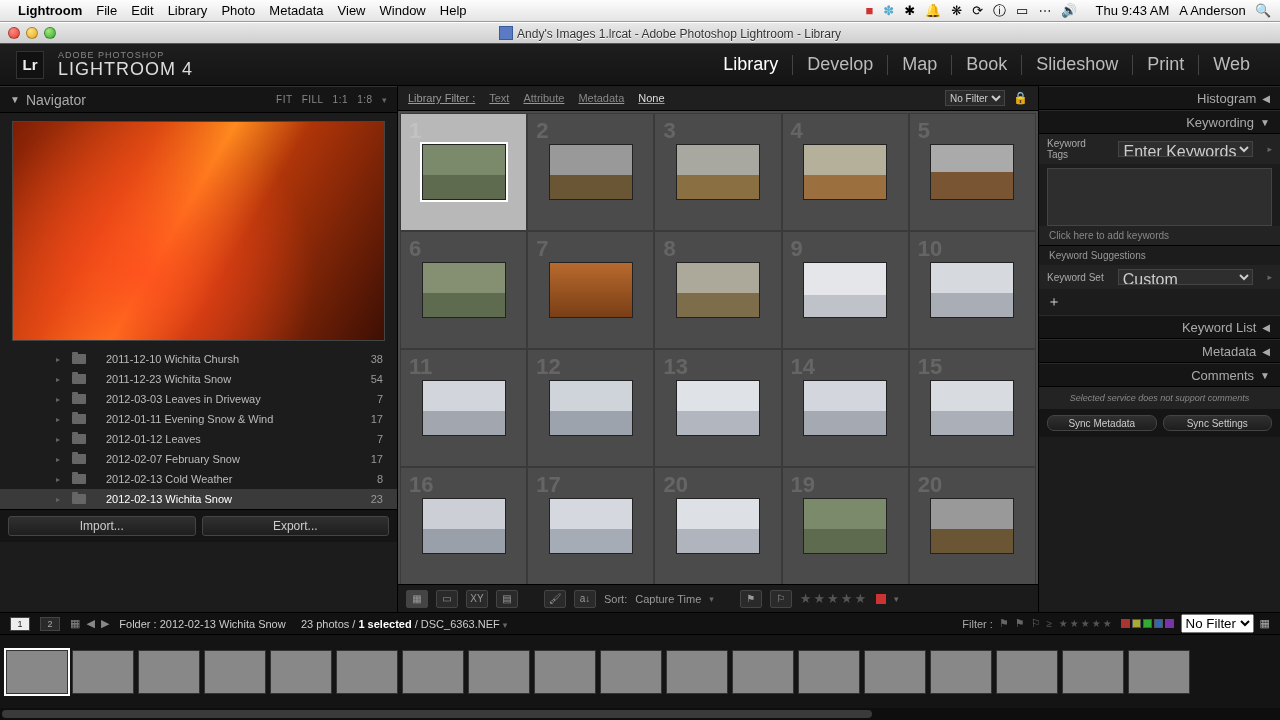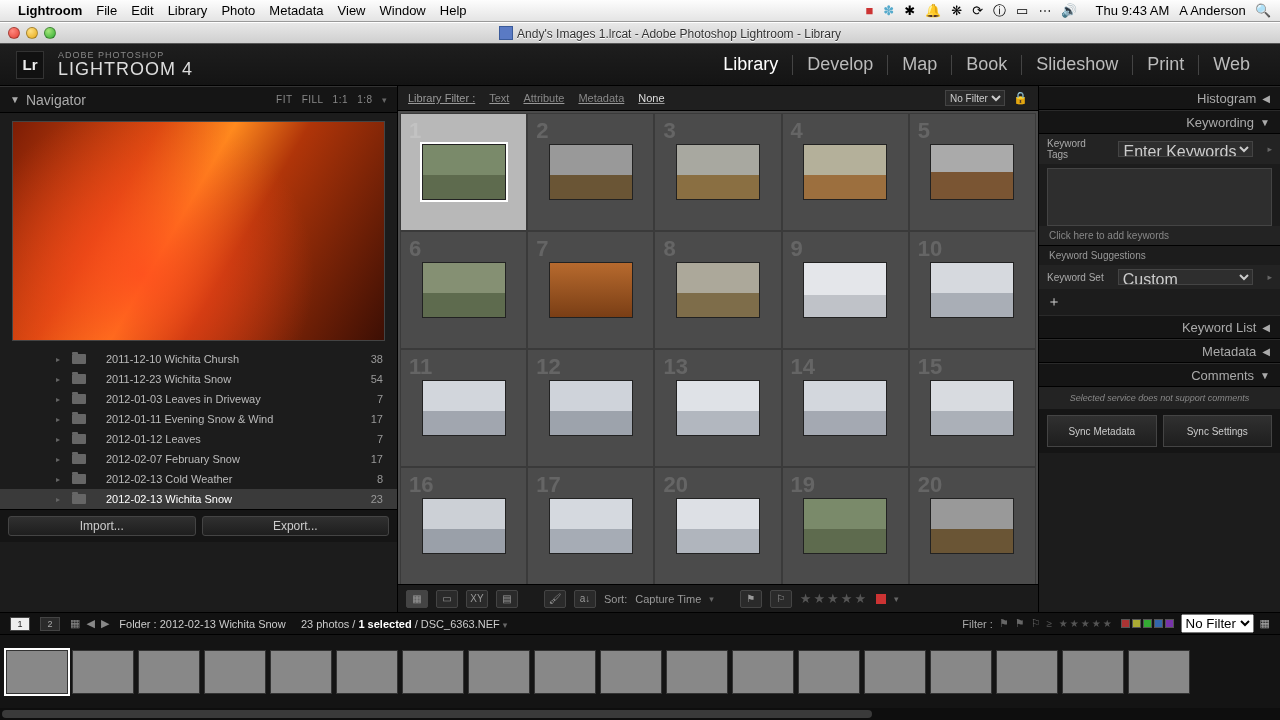--- a/index.html
+++ b/index.html
@@ -98,21 +98,21 @@
 .rp-hd .tw { font-size:10px; }
 .kw-row { display:flex; align-items:center; padding:4px 8px; gap:14px; font-size:10px; color:#aaa; background:#232323; }
 .kw-row select{ flex:1; height:16px; background:#2e2e2e; color:#ccc; border:1px solid #444; font-size:16px; }
 .kw-box { margin:4px 8px 0; height:58px; background:#2e2e2e; border:1px solid #444; }
 .kw-hint { padding:4px 10px; font-size:10px; color:#888; background:#232323; }
 .kw-sugg-hd { padding:4px 10px; font-size:10px; background:#1c1c1c; color:#999; border-top:1px solid #000; }
 .kw-grid { display:grid; grid-template-columns:repeat(3,1fr); font-size:10px; color:#9ab; }
 .kw-grid span { padding:4px 6px; background:#222; border:1px solid #1a1a1a; overflow:hidden; text-overflow:ellipsis; white-space:nowrap; }
 .plus-row { padding:4px 8px; background:#1c1c1c; color:#ccc; font-size:14px; }
 .rp-btns { display:flex; gap:6px; padding:6px 8px; background:#151515; }
-.rp-btns button { flex:1; height:32px; background:linear-gradient(#303030,#1e1e1e); border:1px solid #444; color:#ccc; font-size:10px; border-radius:0; cursor:pointer; }
+.rp-btns button { flex:1; height:16px; background:linear-gradient(#303030,#1e1e1e); border:1px solid #444; color:#ccc; font-size:10px; border-radius:7px; cursor:pointer; }
 .comment-note { padding:6px 8px; font-size:9px; font-style:italic; color:#888; text-align:center; background:#232323; }
 
 
 .filmstrip-hdr { height:22px; background:#121212; border-top:1px solid #000; display:flex; align-items:center; padding:0 10px; gap:10px; font-size:11px; color:#aaa; }
 .fs-tab { width:20px; height:14px; background:#2a2a2a; border:1px solid #444; display:flex; align-items:center; justify-content:center; font-size:9px; cursor:pointer; }
 .fs-tab.active { background:#eee; color:#222; }
 .fs-icons { display:flex; gap:6px; }
 .fs-icons span{ cursor:pointer; color:#888; }
 .fs-path { flex:1; color:#ccc; }
 .fs-path .sel { font-weight:bold; color:#fff; }
@@ -214,21 +214,21 @@
           </div>
           <div class="frow">
             <span class="arrow">▸</span>
             <span class="ficon"></span>
             <span class="fname">2011-12-23 Wichita Snow</span>
             <span class="count">54</span>
           </div>
           <div class="frow">
             <span class="arrow">▸</span>
             <span class="ficon"></span>
-            <span class="fname">2012-01-03 Leaves in Driveway</span>
+            <span class="fname">2012-03-03 Leaves in Driveway</span>
             <span class="count">7</span>
           </div>
           <div class="frow">
             <span class="arrow">▸</span>
             <span class="ficon"></span>
             <span class="fname">2012-01-11 Evening Snow &amp; Wind</span>
             <span class="count">17</span>
           </div>
           <div class="frow">
             <span class="arrow">▸</span>

